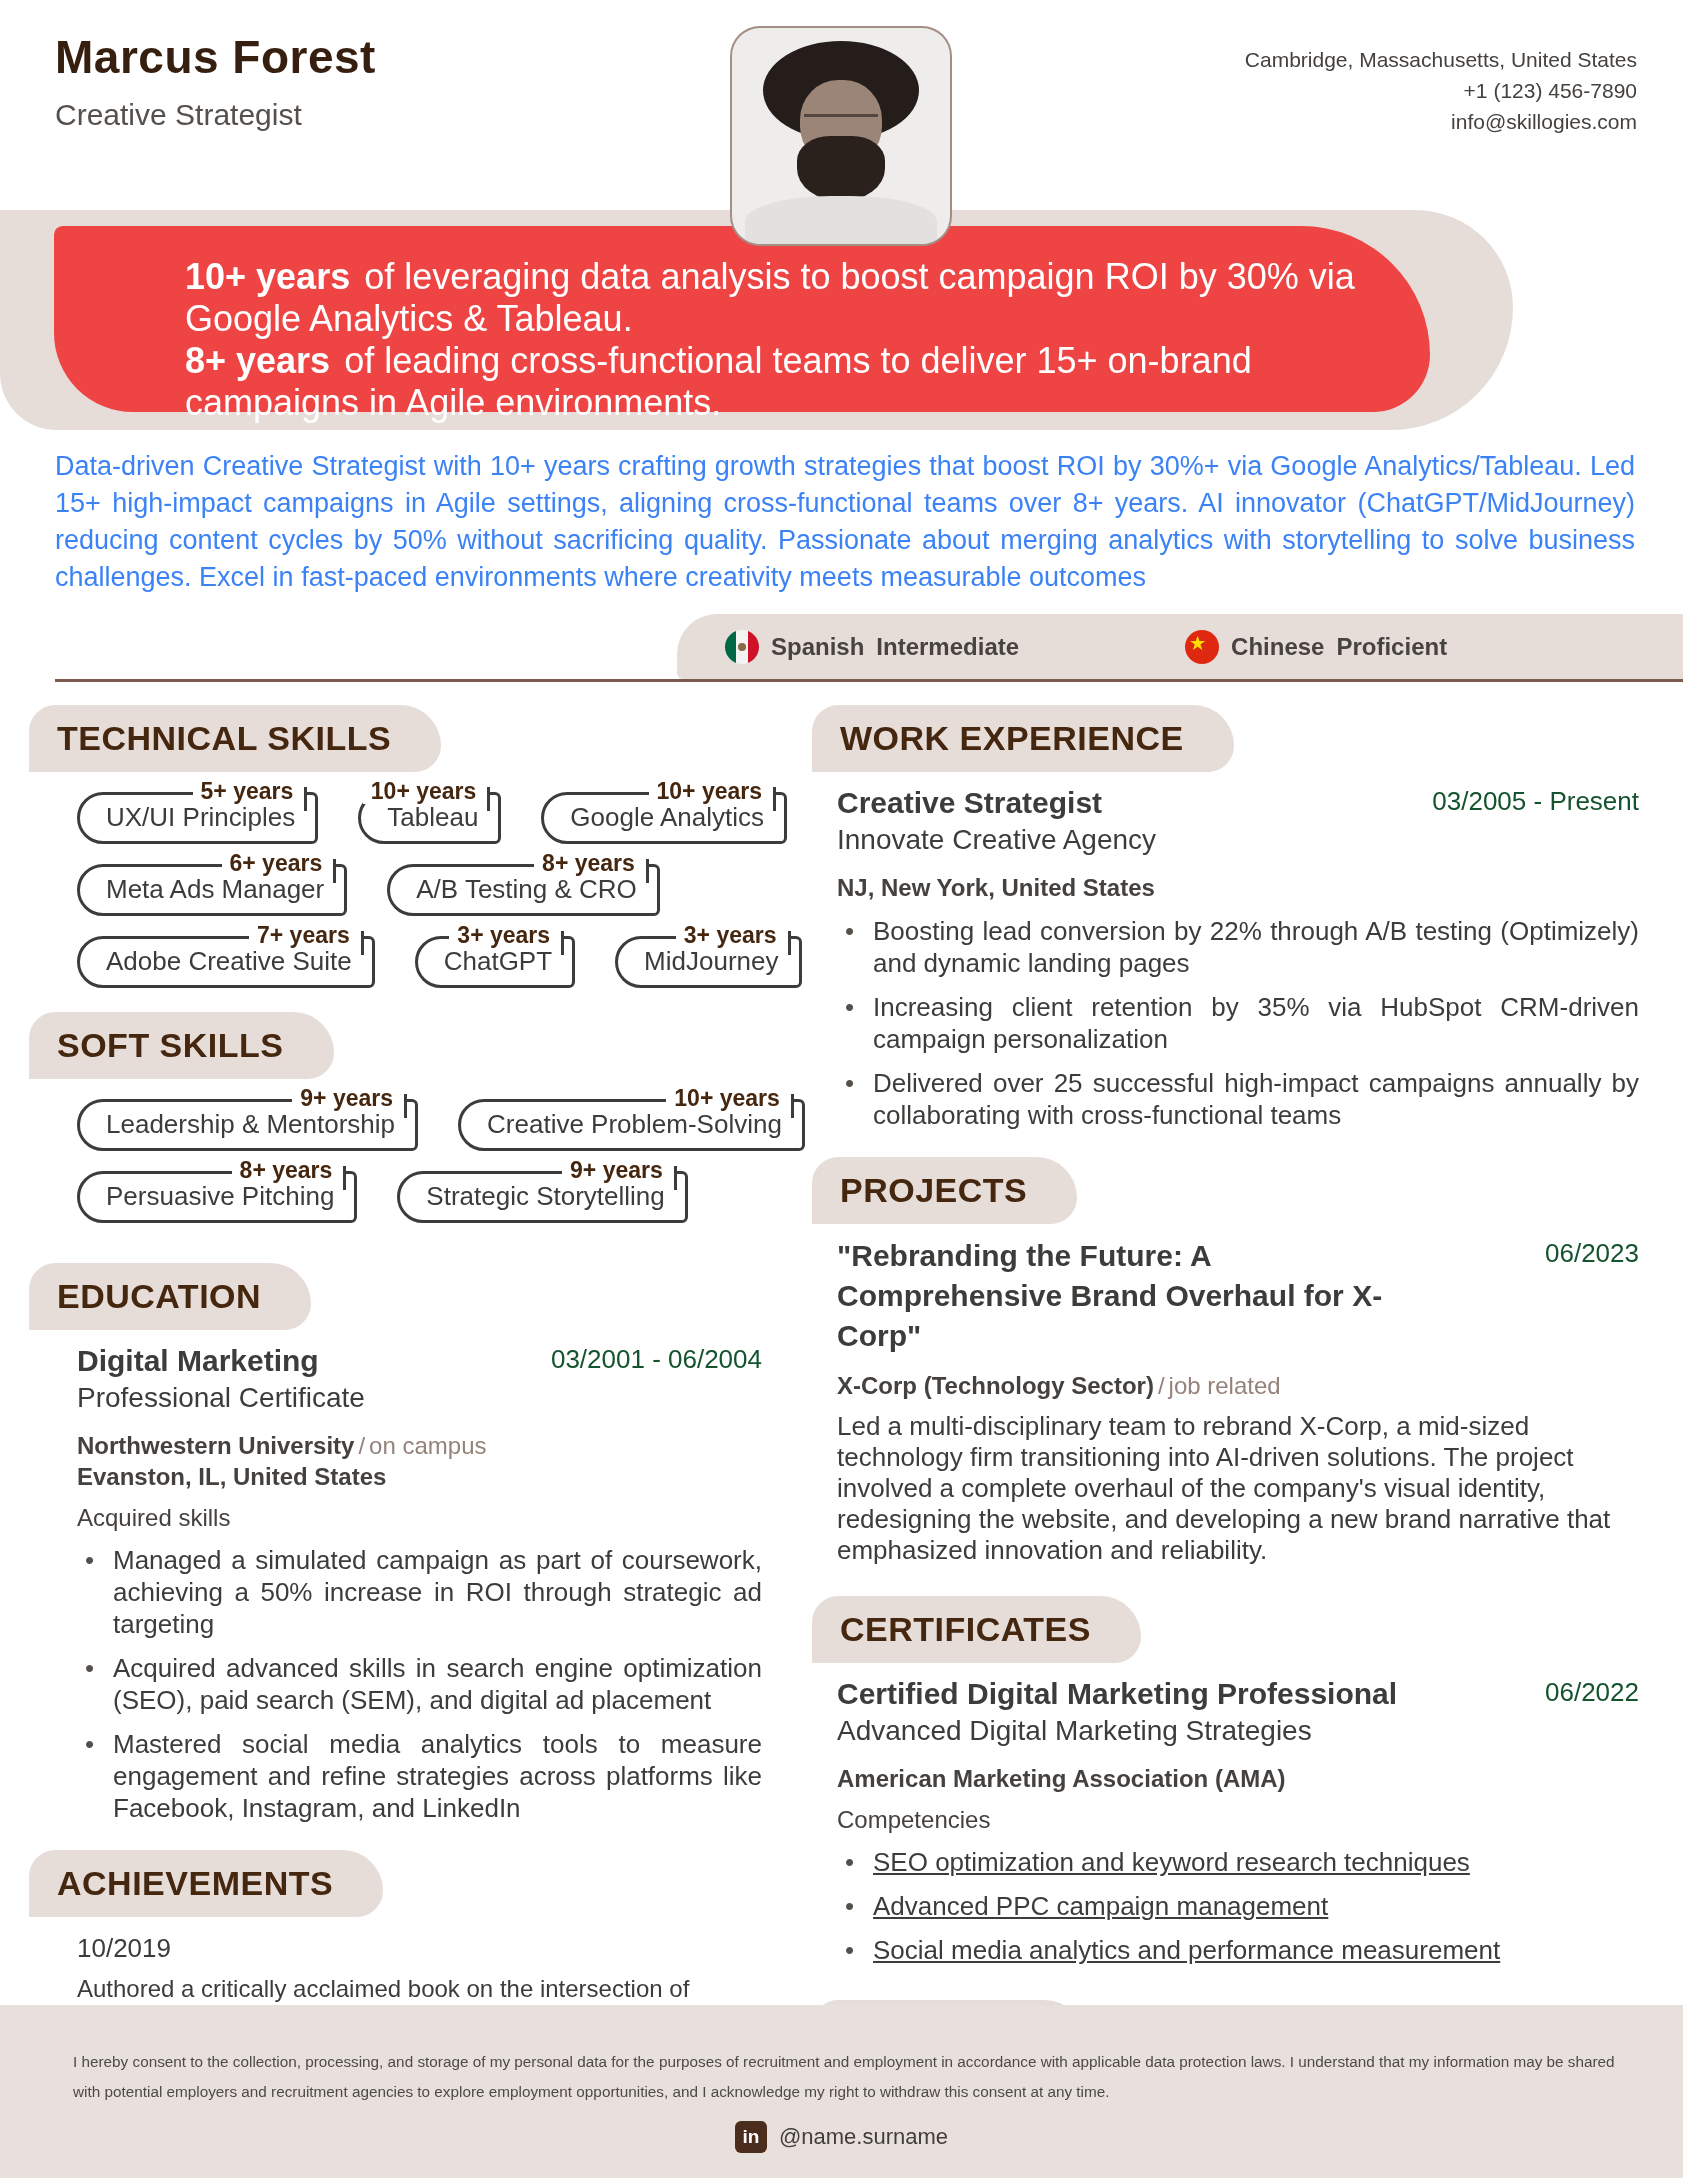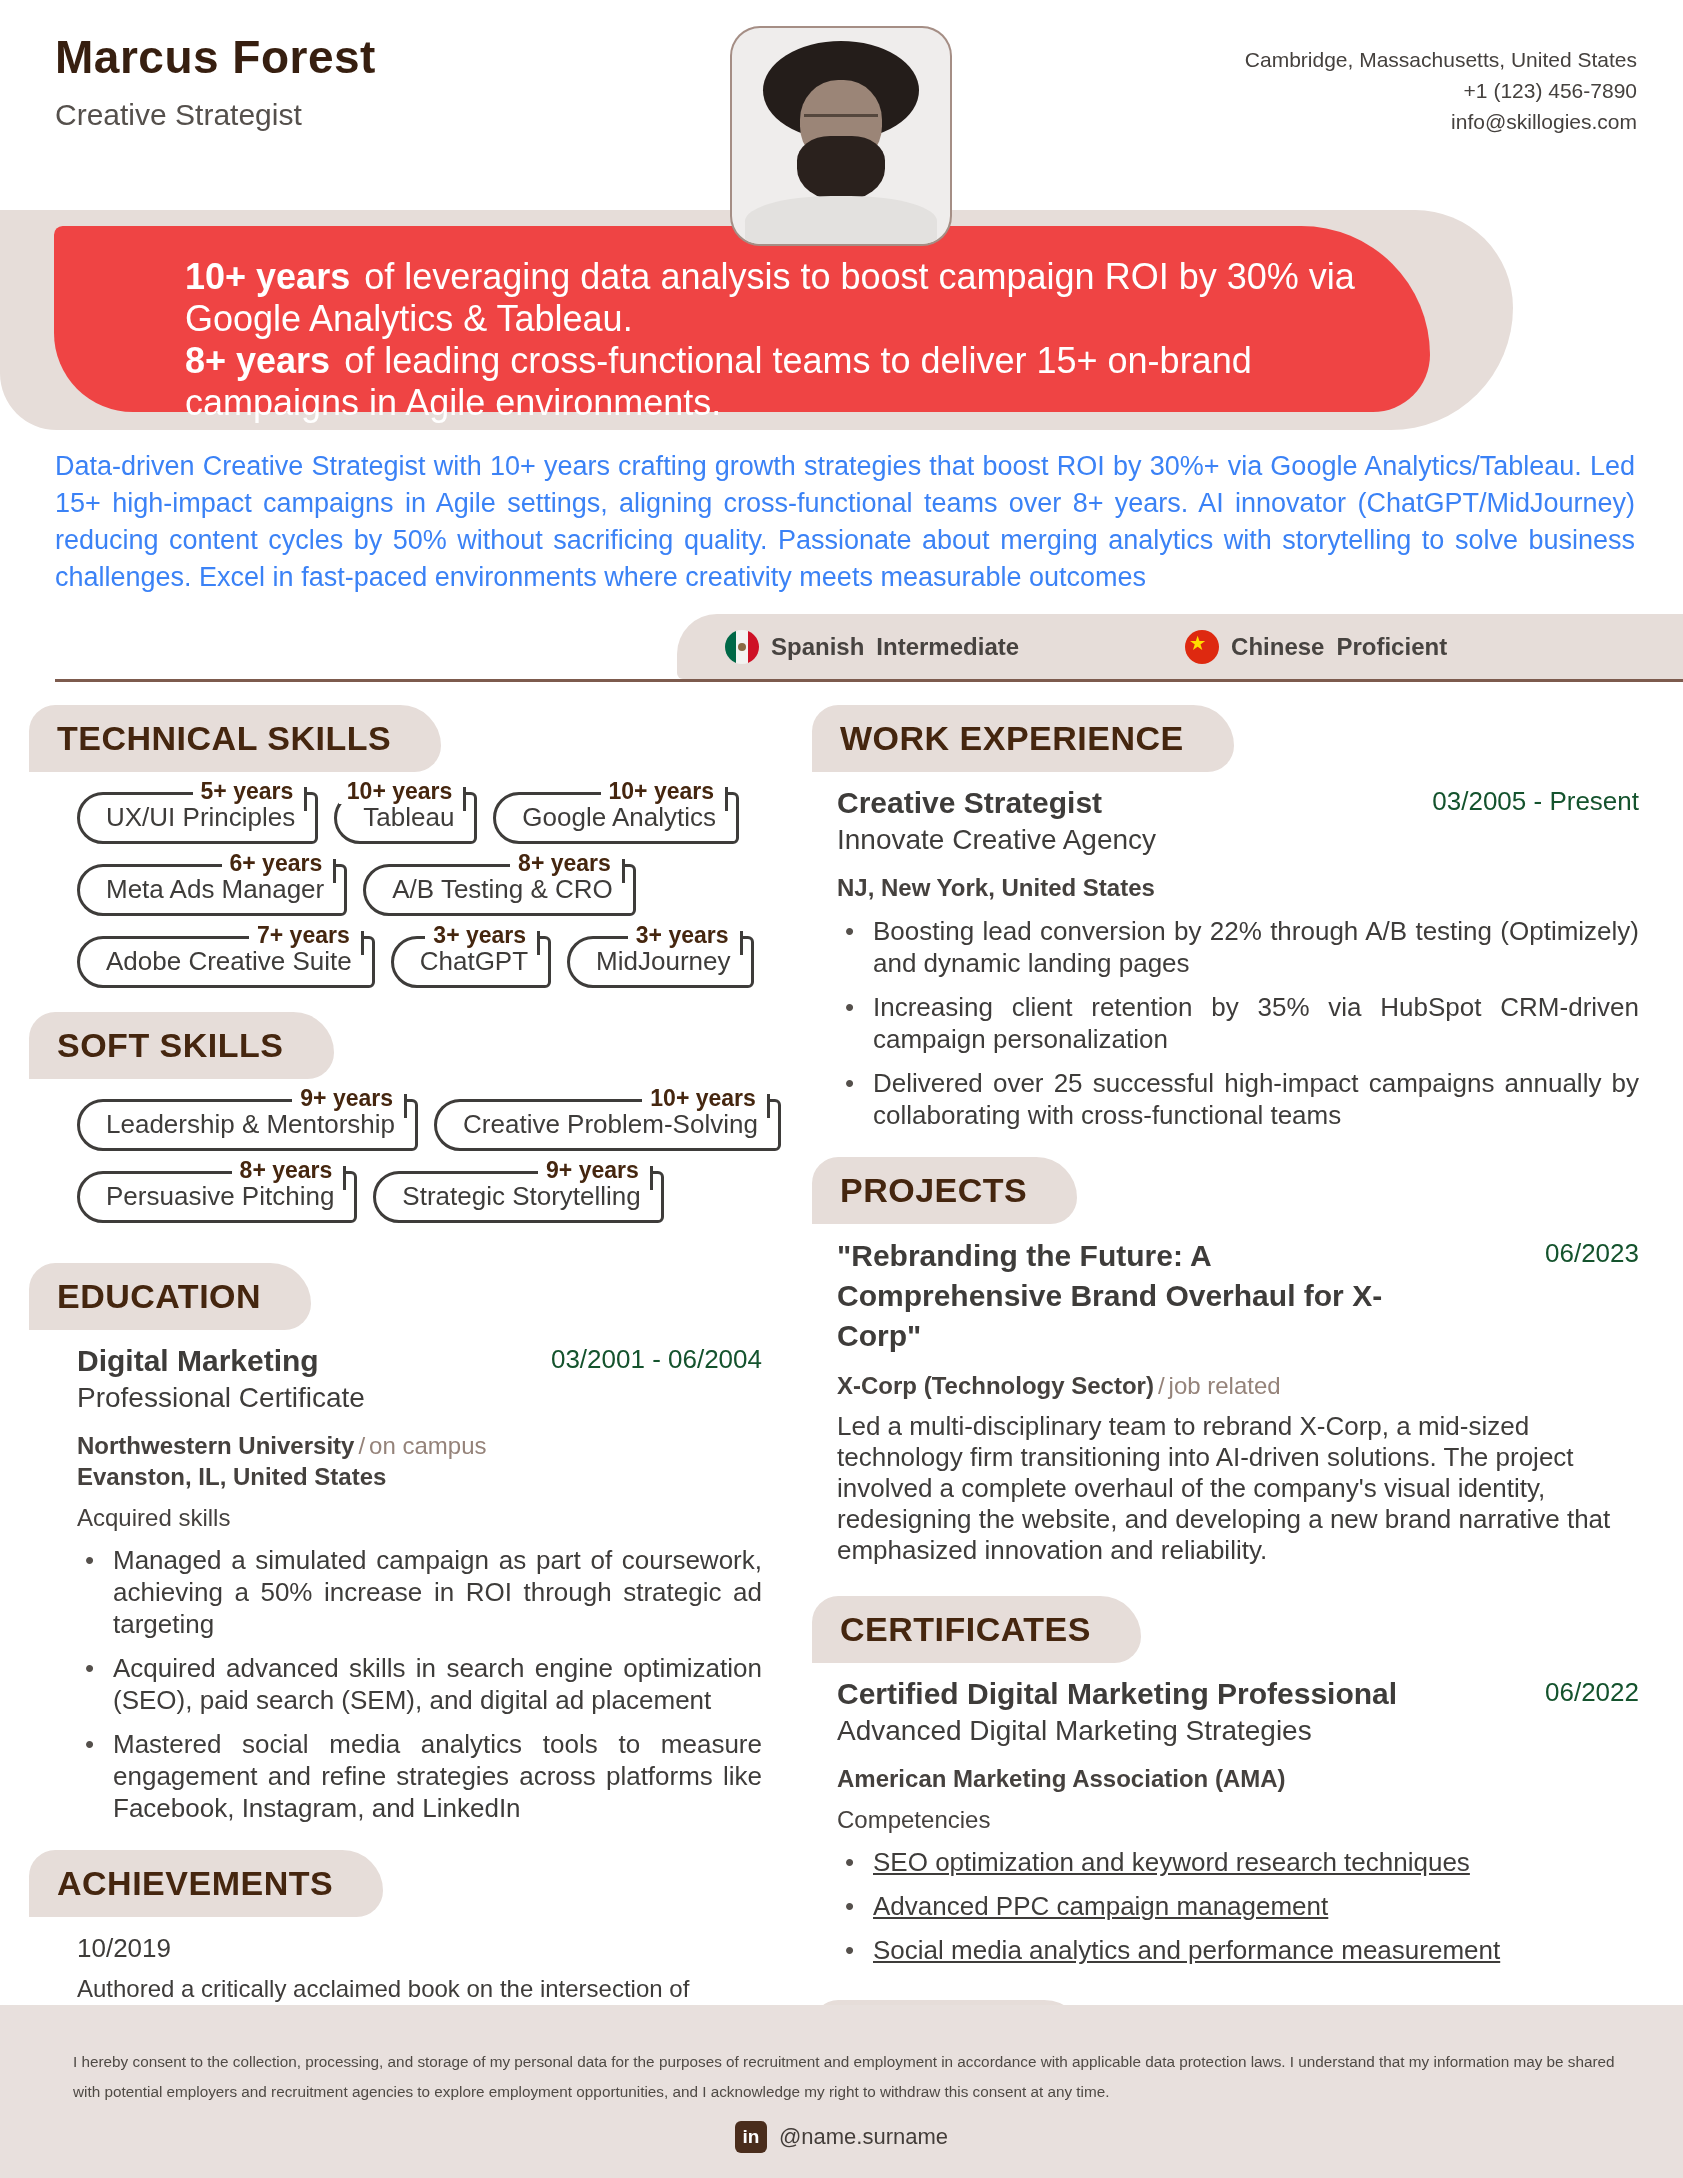--- a/index.html
+++ b/index.html
@@ -59,21 +59,21 @@
         letter-spacing:0.5px;padding:14px 50px 14px 28px;border-radius:46px 71px 46px 0;}
 
   
   .col{position:absolute;top:705px;}
   .col-left{left:77px;width:685px;}
   .col-right{left:837px;width:802px;}
   .col-left .chip{margin-left:-48px;}
   .col-right .chip{margin-left:-25px;}
 
   
-  .pill-row{display:flex;gap:16px;margin-top:20px;}
+  .pill-row{display:flex;gap:40px;margin-top:20px;}
   .pill-row.first{margin-top:20px;}
   .skill{position:relative;border:3px solid #3e3c3a;border-radius:30px 7px 7px 30px;
         padding:7px 20px 8px 26px;font-size:26px;color:#3e3c3a;white-space:nowrap;}
   .skill-years{position:absolute;top:-17px;right:10px;background:#fff;padding:0 12px 0 8px;
         font-size:23px;font-weight:700;color:#45260f;line-height:26px;}
   .skill-years:after{content:'';position:absolute;right:-2px;top:9px;width:3px;height:24px;background:#3e3c3a;}
 
   
   .entry-head{display:flex;justify-content:space-between;align-items:flex-start;margin-top:12px;}
   .entry-title{font-size:30px;font-weight:700;color:#3e3c3a;line-height:38px;}

